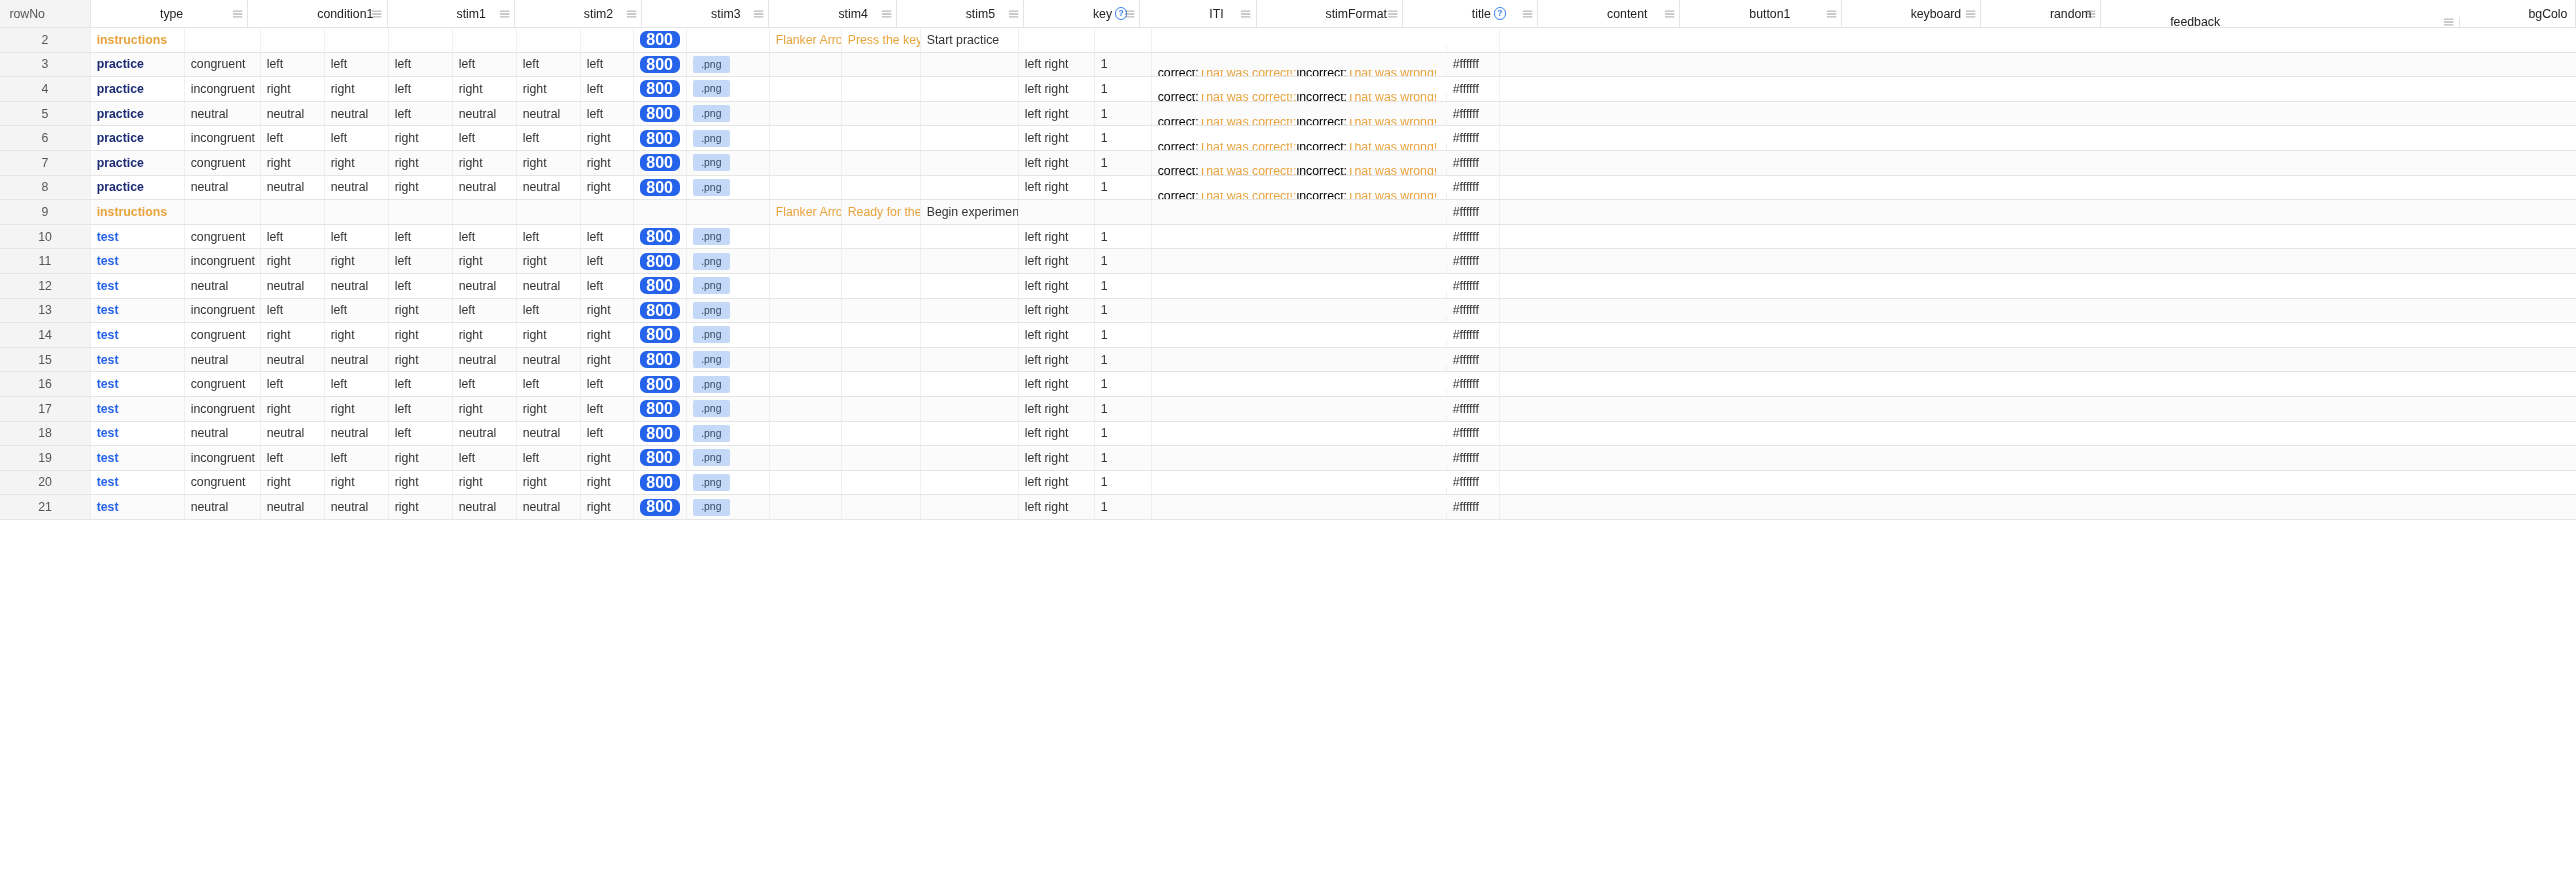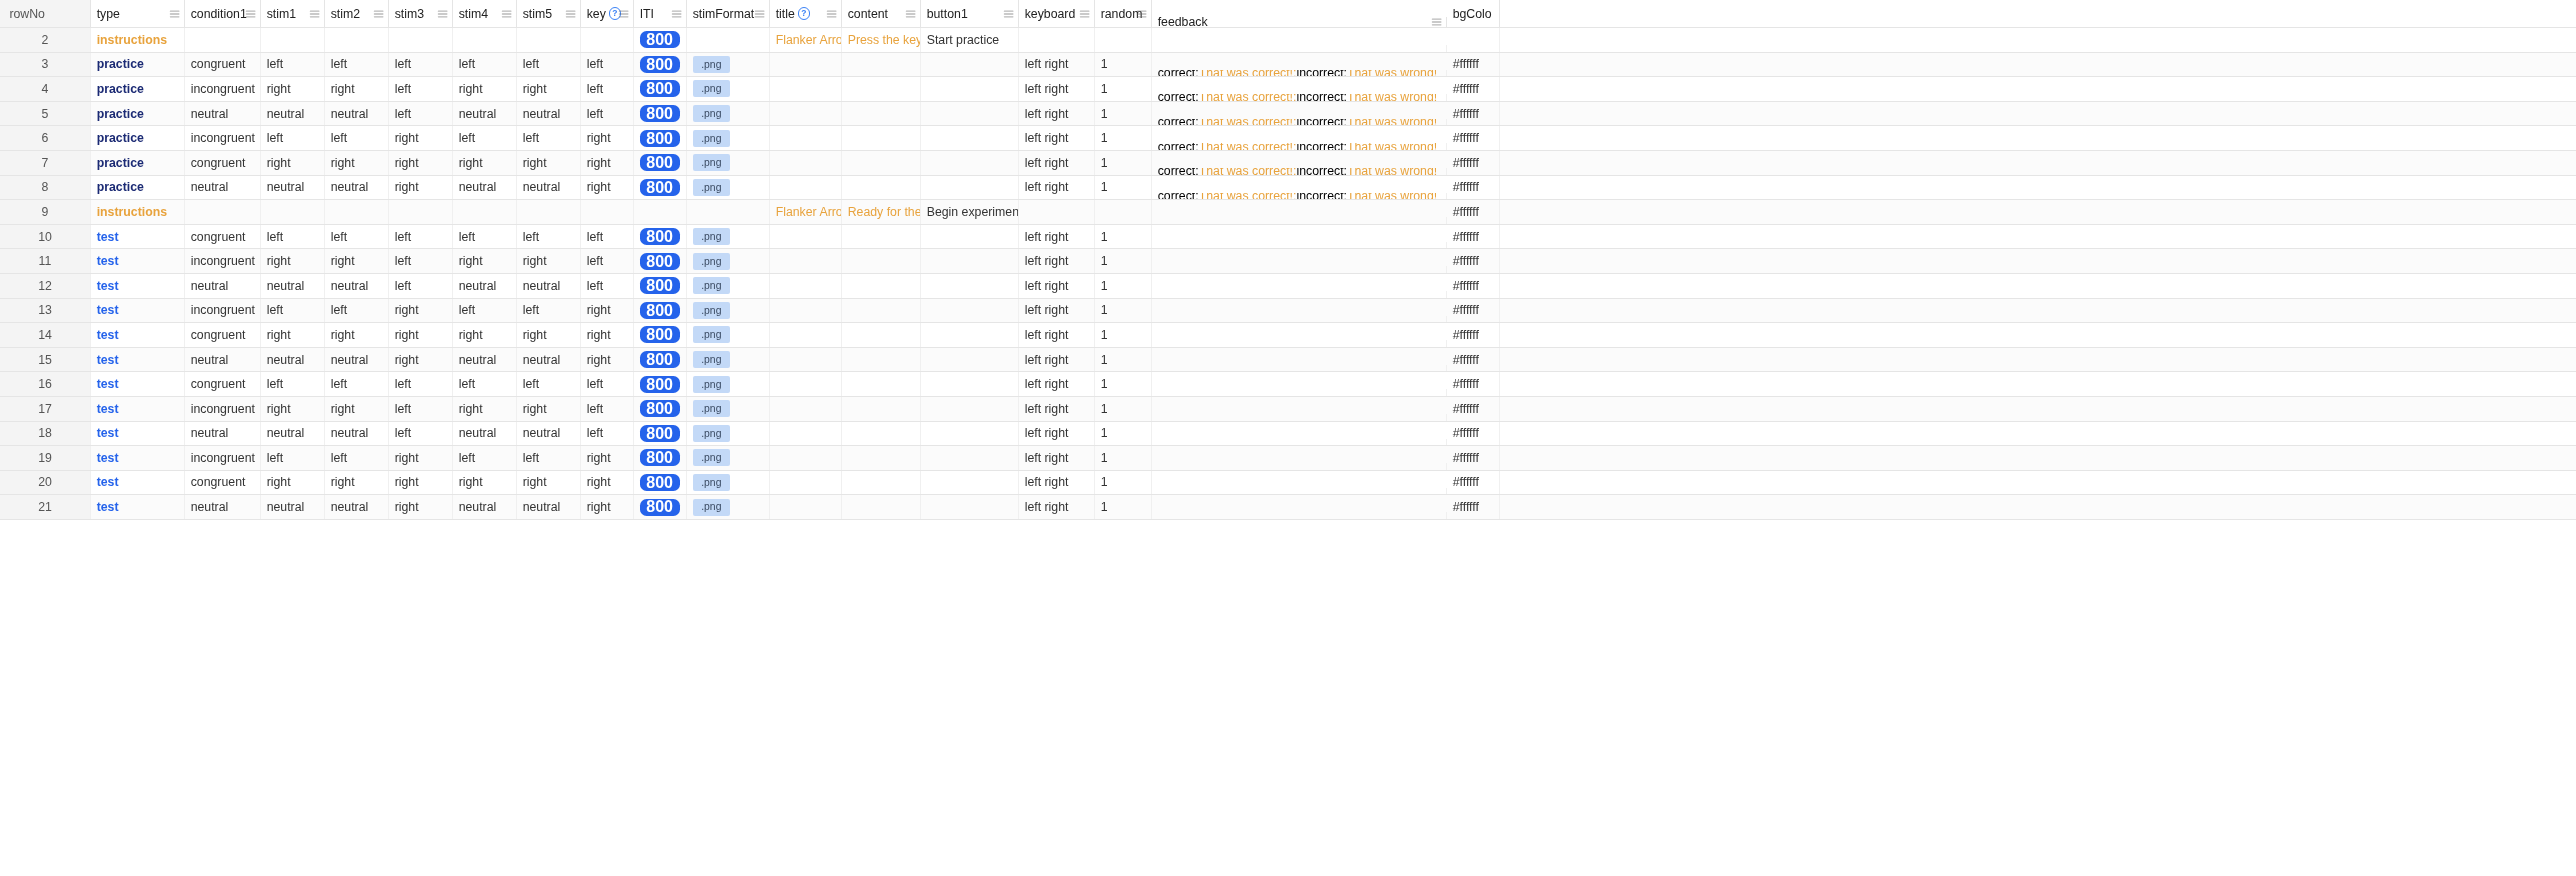--- a/index.html
+++ b/index.html
@@ -19,20 +19,21 @@
     display: flex;
     border-bottom: 0.9px solid #e5e5e5;
     height: 24.6px;
     align-items: stretch;
   }
   .header-row {
     background: #fff;
     font-weight: 400;
     color: #222;
     height: 28px;
+    justify-content: space-between;
   }
   .header-row .cell {
     position: relative;
     display: flex;
     align-items: center;
     justify-content: flex-start;
     padding: 0 5.7px;
     border-right: 0.9px solid #e5e5e5;
   }
   .header-row .menu-icon {

